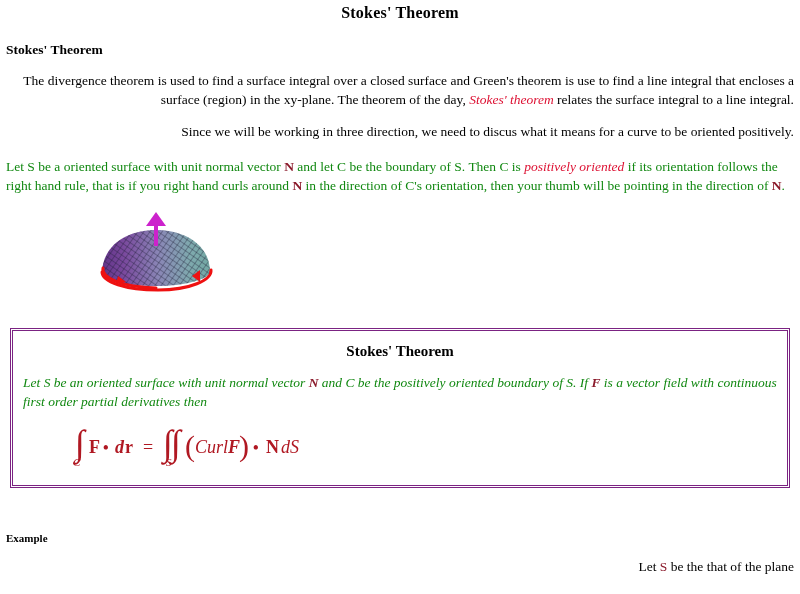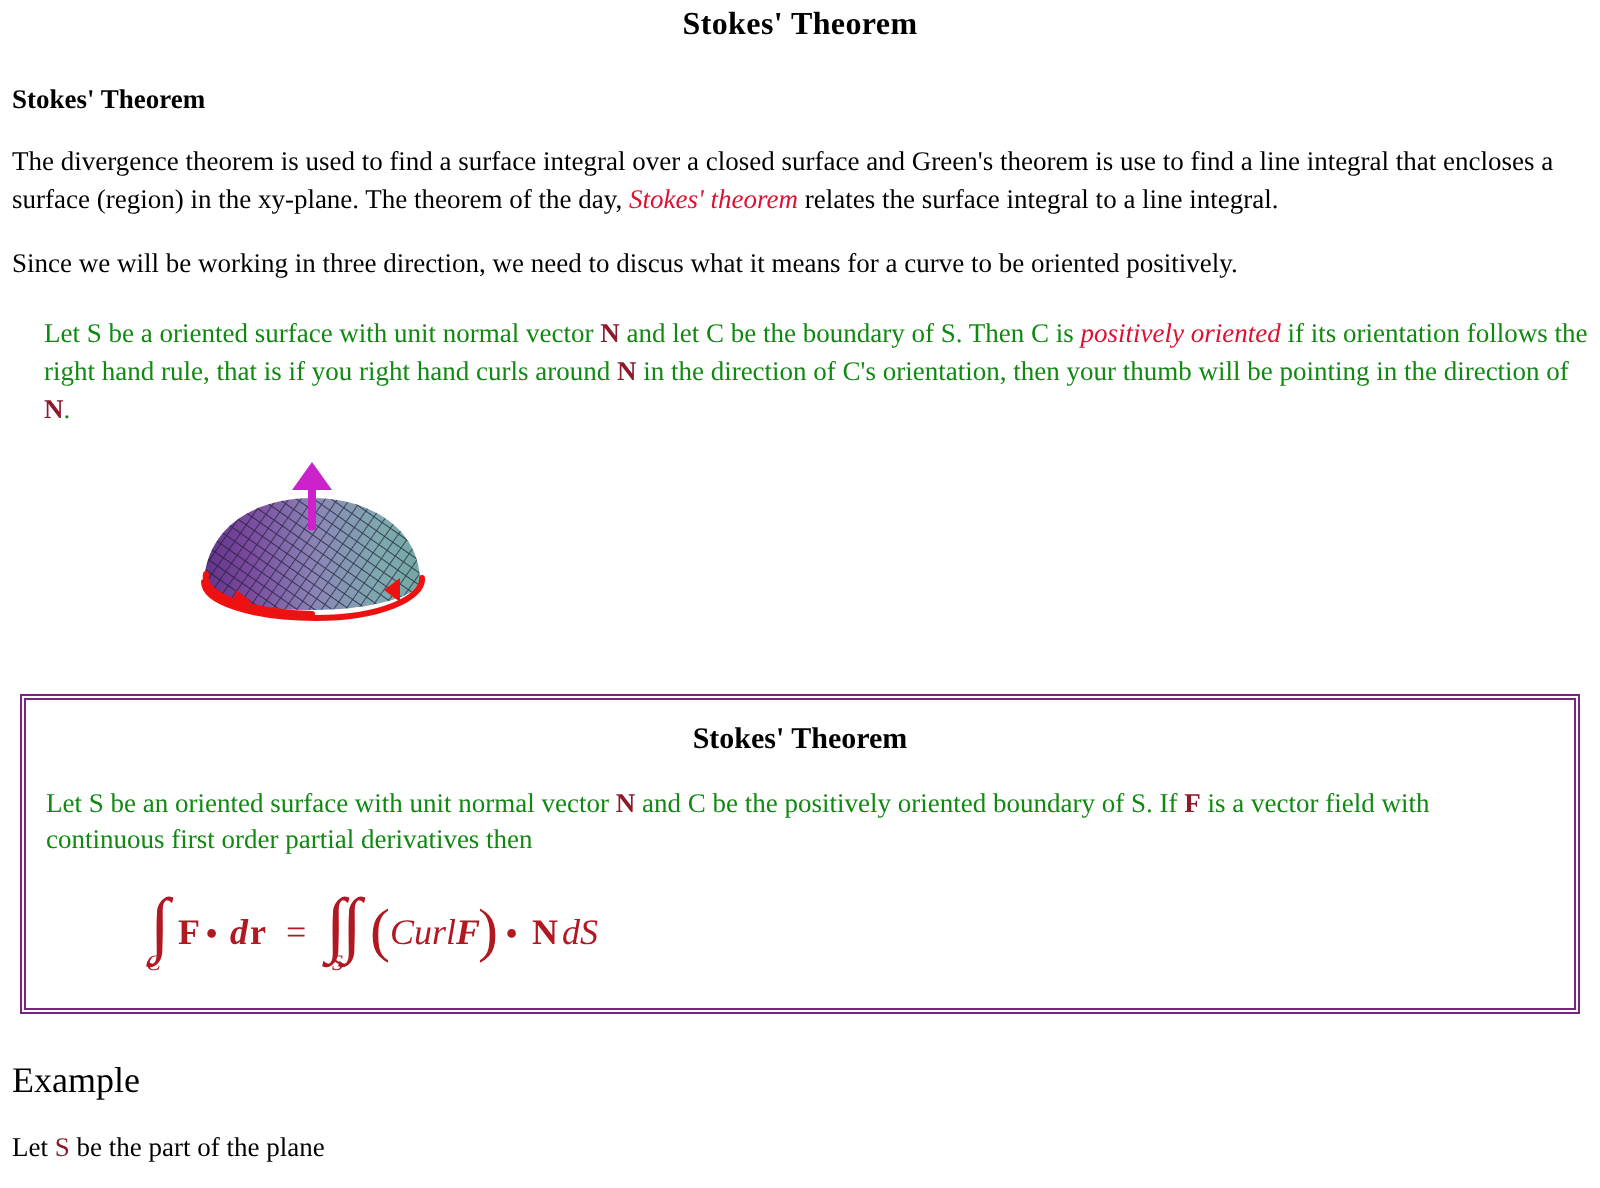--- a/index.html
+++ b/index.html
@@ -29,25 +29,25 @@
     letter-spacing: 0.2px;
   }
   .section-head {
     font-weight: bold;
     font-size: 13.5px;
     margin: 20px 0 0 0;
   }
   p.para {
     margin: 14px 0 0 0;
     line-height: 1.38;
-    text-align: left;
+    text-align: right;
   }
   p.green {
     color: #118811;
-    margin: 16px 0 0 16px;
+    margin: 16px 0 0 0;
     line-height: 1.4;
   }
   .N {
     color: #8b1a2b;
     font-weight: bold;
   }
   .S-red {
     color: #8b1a2b;
   }
   .red-italic {
@@ -81,34 +81,35 @@
     text-align: center;
     font-weight: bold;
     font-size: 15px;
     color: #000000;
     margin: 4px 0 0 0;
   }
   .theorem-body {
     color: #118811;
     margin: 14px 0 0 0;
     line-height: 1.4;
+    font-style: italic;
   }
   .formula {
     margin: 14px 0 0 0;
     padding-left: 44px;
     color: #b01822;
     height: 44px;
   }
   .formula svg { display: block; }
 
   
   .example-head {
-    font-weight: normal;
-    margin: 23px 0 0 0;
-    font-size: 18px;
+    font-weight: bold;
+    margin: 44px 0 0 0;
+    font-size: 11px;
   }
 </style>
 </head>
 <body>
 
 <div class="page">
 
   <h1 class="page-title">Stokes' Theorem</h1>
 
   <div class="section-head">Stokes' Theorem</div>
@@ -183,15 +184,15 @@
           <text x="186" y="28" font-size="16" font-weight="bold">•</text>
           <text x="199" y="28" font-size="18" font-weight="bold">N</text>
           <text x="214" y="28" font-size="18" font-style="italic">dS</text>
         </g>
       </svg>
     </div>
   </div>
 
   <div class="example-head">Example</div>
 
-  <p class="para"><span>Let </span><span class="S-red">S</span><span> be the part of the plane</span></p>
+  <p class="para"><span>Let </span><span class="S-red">S</span><span> be the that of the plane</span></p>
 
 </div>
 
 </body></html>

